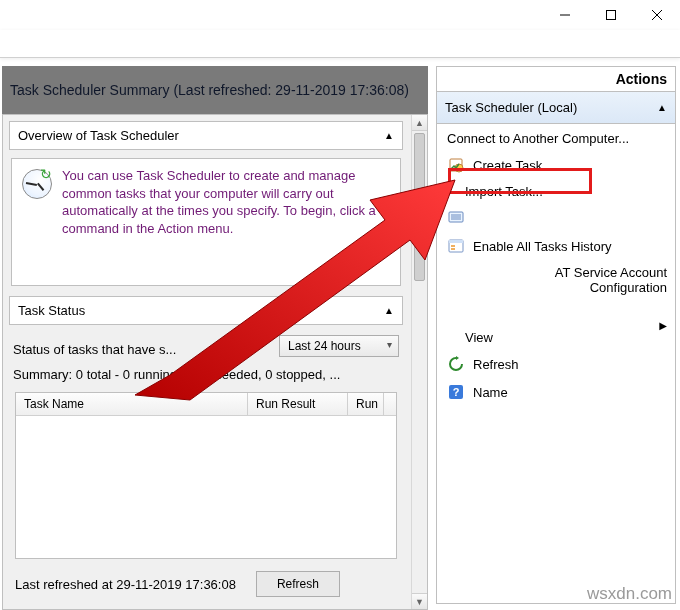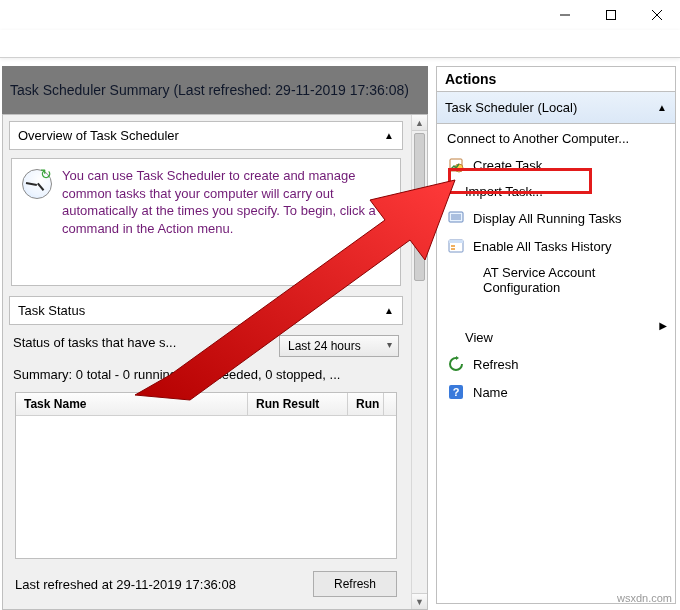--- a/index.html
+++ b/index.html
@@ -115,21 +115,21 @@
   .overview-text p { margin: 0 0 8px 0; }
   .status-body {
     padding: 10px 4px 4px 4px;
     flex: 1;
     display: flex;
     flex-direction: column;
     font-size: 13px;
   }
   .status-row {
     display: flex;
-    align-items: flex-start;
+    align-items: flex-end;
     gap: 10px;
     margin-bottom: 10px;
   }
   .combo {
     border: 1px solid #adadad;
     background: linear-gradient(#fafafa,#e9e9e9);
     padding: 3px 22px 3px 8px;
     font-size: 12px;
     position: relative;
     min-width: 120px;
@@ -148,52 +148,53 @@
     border: 1px solid #bfbfbf;
     background: #fff;
     margin: 0 2px;
     overflow: hidden;
   }
   .table-head {
     display: flex;
     background: linear-gradient(#fdfdfd,#efefef);
     border-bottom: 1px solid #d0d0d0;
     font-size: 12px;
-    font-weight: bold;
   }
   .th {
     padding: 4px 8px;
     border-right: 1px solid #d0d0d0;
     white-space: nowrap;
     overflow: hidden;
   }
   .th1 { flex: 0 0 232px; }
   .th2 { flex: 0 0 100px; }
   .th3 { flex: 0 0 36px; }
   .footer {
     display: flex;
     align-items: center;
-    justify-content: space-between;
+    justify-content: flex-start;
     padding: 8px 6px 6px 6px;
     font-size: 13px;
+    gap: 20px;
   }
   .btn {
     border: 1px solid #adadad;
     background: #e9e9e9;
     padding: 5px 20px;
     font-size: 12px;
   }
   
   .right {
     flex: 1;
     border: 1px solid #bfbfbf;
     margin: 0 4px 6px 6px;
     display: flex;
     flex-direction: column;
     background: #fff;
+    text-align: right;
   }
   .actions-title {
     background: #fff;
     border-bottom: 1px solid #bfbfbf;
     font-size: 14px;
     font-weight: 600;
     padding: 4px 8px;
   }
   .actions-sub {
     background: linear-gradient(#eaf2fb,#dbe8f7);
@@ -225,21 +226,21 @@
     pointer-events: none;
   }
   .big-arrow {
     position: absolute;
     pointer-events: none;
   }
   .watermark {
     position: absolute;
     right: 8px;
     bottom: 6px;
-    font-size: 11px;
+    font-size: 17px;
     color: #9a9a9a;
     font-family: Arial, sans-serif;
   }
   .scrollbar-v {
     position:absolute;
     right:0; top:0; bottom:0;
     width:16px;
     background:#f0f0f0;
     border-left:1px solid #d8d8d8;
   }
@@ -362,21 +363,20 @@
         </div>
         <div class="action-item">
           <span class="ic">
             <svg width="16" height="16">
               <rect x="1" y="2" width="14" height="10" rx="1" fill="#eaf4ff" stroke="#6a8abf"></rect>
               <line x1="3" y1="5" x2="13" y2="5" stroke="#6a8abf"></line>
               <line x1="3" y1="7" x2="13" y2="7" stroke="#6a8abf"></line>
               <line x1="3" y1="9" x2="13" y2="9" stroke="#6a8abf"></line>
             </svg>
           </span>
-          <span>Display All Running Tasks</span>
         </div>
         <div class="action-item">
           <span class="ic">
             <svg width="16" height="16">
               <rect x="1" y="2" width="14" height="12" rx="1" fill="#fff" stroke="#7a97c7"></rect>
               <rect x="1" y="2" width="14" height="3" fill="#cfe0f7"></rect>
               <rect x="3" y="7" width="4" height="2" fill="#f0b060"></rect>
               <rect x="3" y="10" width="4" height="2" fill="#f0b060"></rect>
             </svg>
           </span>

